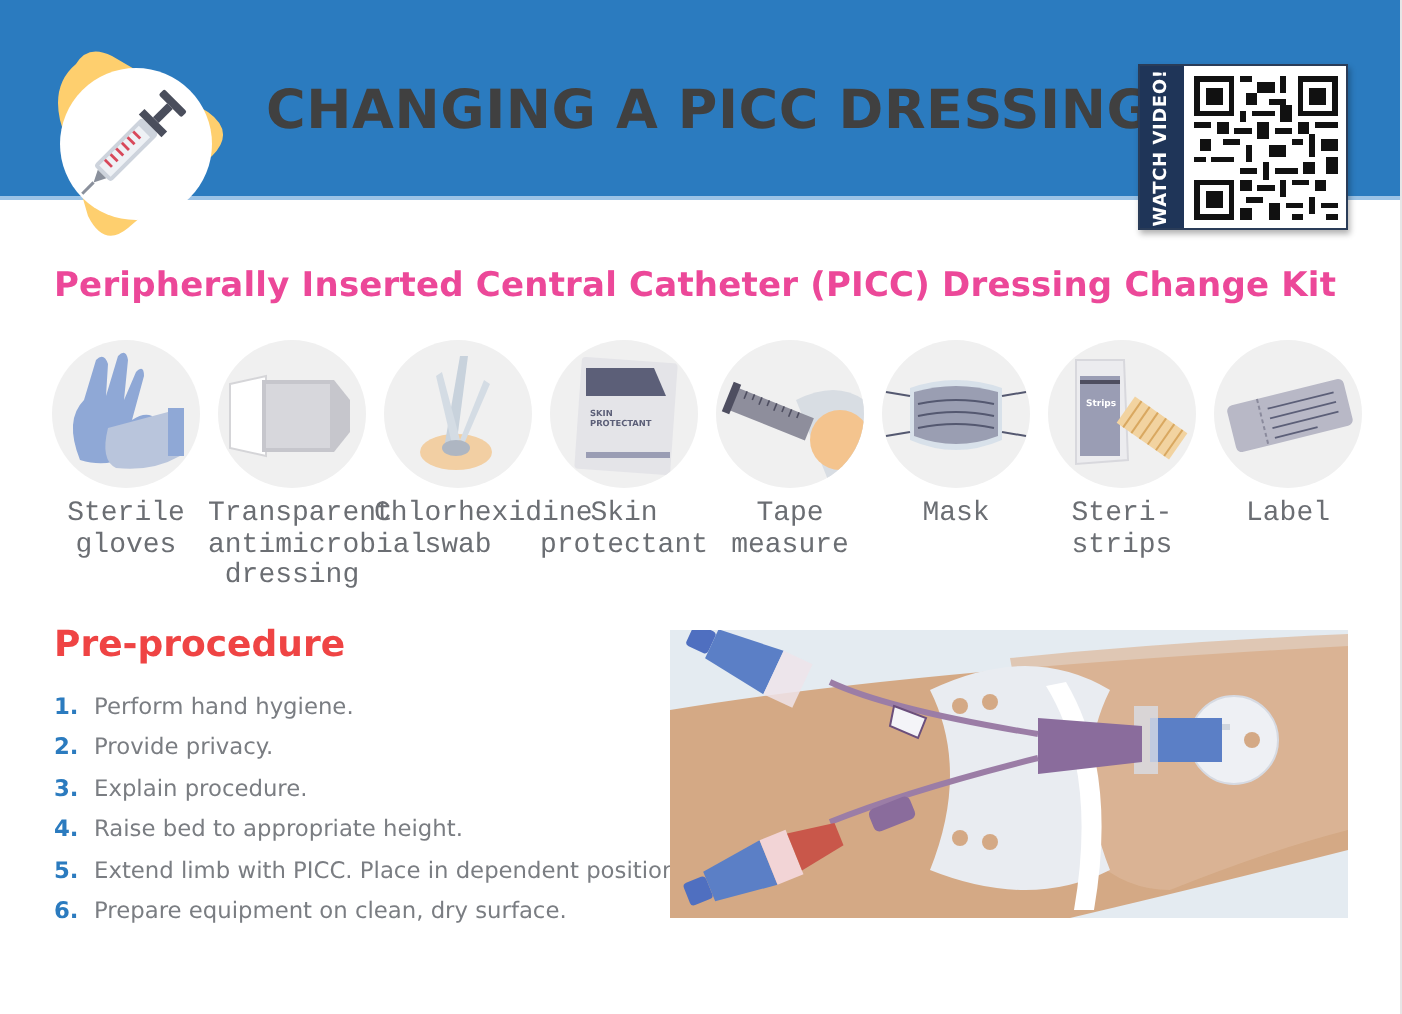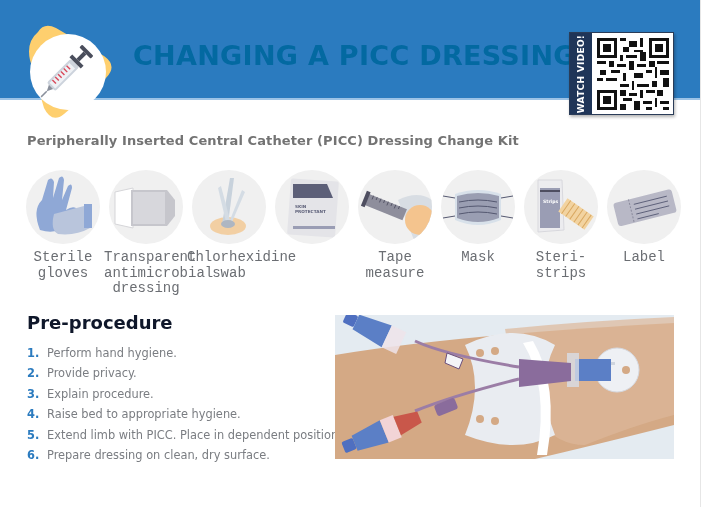--- a/index.html
+++ b/index.html
@@ -9,42 +9,42 @@
   .page { position: absolute; left: 0; top: 0; width: 701px; height: 507px; background: #fff; }
   .right-rule { position: absolute; left: 700px; top: 0; width: 1px; height: 507px; background: #e6e6e6; }
 
   
   .header { position: absolute; left: 0; top: 0; width: 700px; height: 98px; background: #2b7bbf; }
   .header-line { position: absolute; left: 0; top: 98px; width: 700px; height: 2px; background: #9cc3e6; }
 
   .badge { position: absolute; left: 24px; top: 20px; width: 96px; height: 100px; }
   .badge svg { display: block; }
 
-  .title { position: absolute; left: 133px; top: 40px; color: #0369a1; font-weight: bold;
+  .title { position: absolute; left: 133px; top: 40px; color: #404040; font-weight: bold;
            font-size: 27px; letter-spacing: 0.3px; white-space: nowrap; }
 
   .qr-card { position: absolute; left: 569px; top: 32px; width: 105px; height: 83px;
              background: #ffffff; border: 1px solid #2a3c58; box-shadow: 1px 2px 3px rgba(0,0,0,0.3); }
   .qr-side { position: absolute; left: 0; top: 0; width: 22px; height: 100%; background: #1f3558; }
   .qr-side-text { position: absolute; left: 50%; top: 50%; transform: translate(-50%,-50%) rotate(-90deg);
                   color: #ffffff; font-size: 9px; font-weight: bold; white-space: nowrap; letter-spacing: 0.3px; }
   .qr-code { position: absolute; left: 26px; top: 5px; width: 74px; height: 72px; }
 
   
-  .kit-heading { position: absolute; left: 27px; top: 133px; color: #737373; font-weight: bold;
-                 font-size: 13px; white-space: nowrap; letter-spacing: 0.1px; }
+  .kit-heading { position: absolute; left: 27px; top: 133px; color: #ec4899; font-weight: bold;
+                 font-size: 17px; white-space: nowrap; letter-spacing: 0.1px; }
 
   .kit-item { position: absolute; top: 170px; width: 84px; text-align: center; }
   .kit-circle { width: 74px; height: 74px; border-radius: 50%; background: #f0f0f0; margin: 0 auto;
                 overflow: hidden; position: relative; }
   .kit-circle svg { position: absolute; left: 0; top: 0; }
   .kit-label { margin-top: 6px; color: #6b6e73; font-size: 14px; line-height: 15.5px; font-family: Liberation Mono, monospace; }
 
   
-  .section-heading { position: absolute; left: 27px; color: #0f172a; font-weight: bold; font-size: 18px; }
+  .section-heading { position: absolute; left: 27px; color: #ef4444; font-weight: bold; font-size: 18px; }
   .steps { position: absolute; left: 27px; top: 346px; list-style: none; }
   .step { height: 20.4px; font-size: 11.4px; color: #7a7d82; white-space: nowrap; display: flex; }
   .step-num { color: #2b7bbf; font-weight: bold; width: 20px; display: inline-block; }
 
   .illus { position: absolute; left: 335px; top: 315px; width: 339px; height: 144px; overflow: hidden;
            background: #dfe7ee; }
 </style>
 </head>
 <body>
 
@@ -181,20 +181,21 @@
   <div class="kit-item" style="left:270px">
     <div class="kit-circle">
       <svg width="74" height="74" viewBox="0 0 74 74">
         <rect x="14" y="10" width="48" height="56" rx="2" fill="#e4e4e8" transform="rotate(4 38 38)"></rect>
         <path d="M18 14 L52 14 L58 28 L18 28Z" fill="#5c5f78"></path>
         <text x="20" y="38" font-size="4.2" fill="#5c5f78" font-family="DejaVu Sans, sans-serif" font-weight="bold">SKIN</text>
         <text x="20" y="43" font-size="4.2" fill="#5c5f78" font-family="DejaVu Sans, sans-serif" font-weight="bold">PROTECTANT</text>
         <rect x="18" y="56" width="42" height="3" fill="#9a9db4"></rect>
       </svg>
     </div>
+    <div class="kit-label">Skin protectant</div>
   </div>
 
   <div class="kit-item" style="left:353px">
     <div class="kit-circle">
       <svg width="74" height="74" viewBox="0 0 74 74">
         <path d="M40 30 Q60 20 74 30 L74 70 L56 70 Z" fill="#d8dde3"></path>
         <circle cx="62" cy="50" r="15" fill="#f4c48e"></circle>
         <g transform="rotate(22 30 38)">
           <rect x="6" y="32" width="42" height="12" fill="#8e8e9c"></rect>
           <rect x="4" y="30" width="4" height="16" fill="#4e4e60"></rect>
@@ -284,29 +285,29 @@
     <li class="step">
         <span class="step-num">2.</span>
         <span>Provide privacy.</span>
       </li>
     <li class="step">
         <span class="step-num">3.</span>
         <span>Explain procedure.</span>
       </li>
     <li class="step">
         <span class="step-num">4.</span>
-        <span>Raise bed to appropriate hygiene.</span>
+        <span>Raise bed to appropriate height.</span>
       </li>
     <li class="step">
         <span class="step-num">5.</span>
         <span>Extend limb with PICC. Place in dependent position.</span>
       </li>
     <li class="step">
         <span class="step-num">6.</span>
-        <span>Prepare dressing on clean, dry surface.</span>
+        <span>Prepare equipment on clean, dry surface.</span>
       </li>
   </ol>
 
 
   <div class="illus">
     <svg width="339" height="144" viewBox="0 0 339 144">
       <rect width="339" height="144" fill="#e4ebf1"></rect>
       <path d="M0 40 Q120 20 339 8 L339 110 Q260 130 200 144 L0 144Z" fill="#d4a985"></path>
       <path d="M170 14 Q250 6 339 2 L339 100 Q300 110 250 130 Q190 130 170 14Z" fill="#ddb89a" opacity="0.7"></path>
 

